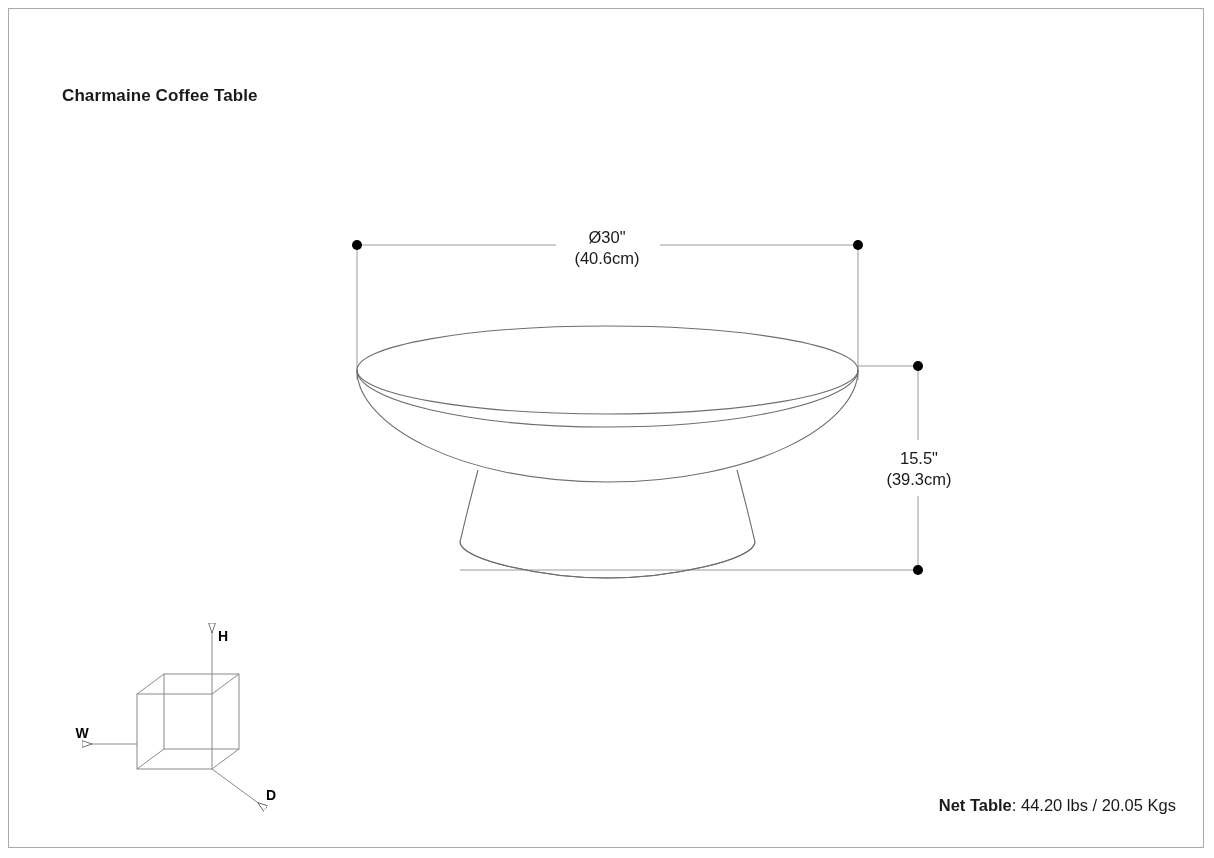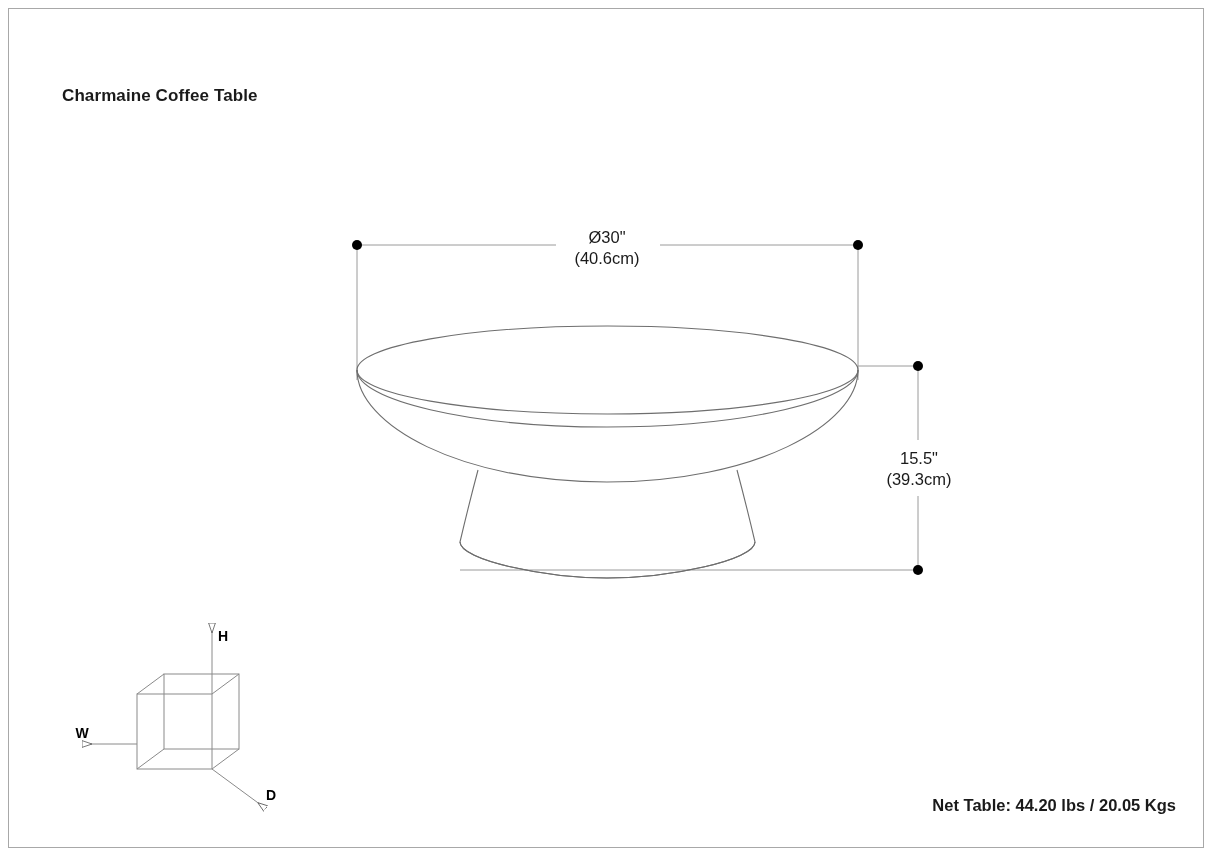--- a/index.html
+++ b/index.html
@@ -45,21 +45,21 @@
     top: 796px;
     font-size: 16.5px;
     color: #1a1a1a;
     white-space: nowrap;
     text-align: right;
   }
   #net-weight .nw-label {
     font-weight: bold;
   }
   #net-weight .nw-value {
-    font-weight: bold;
+    font-weight: normal;
   }
   #drawing-svg, #axis-svg {
     position: absolute;
     left: 0;
     top: 0;
     overflow: visible;
   }
   #drawing-svg {
     width: 1214px;
     height: 858px;

